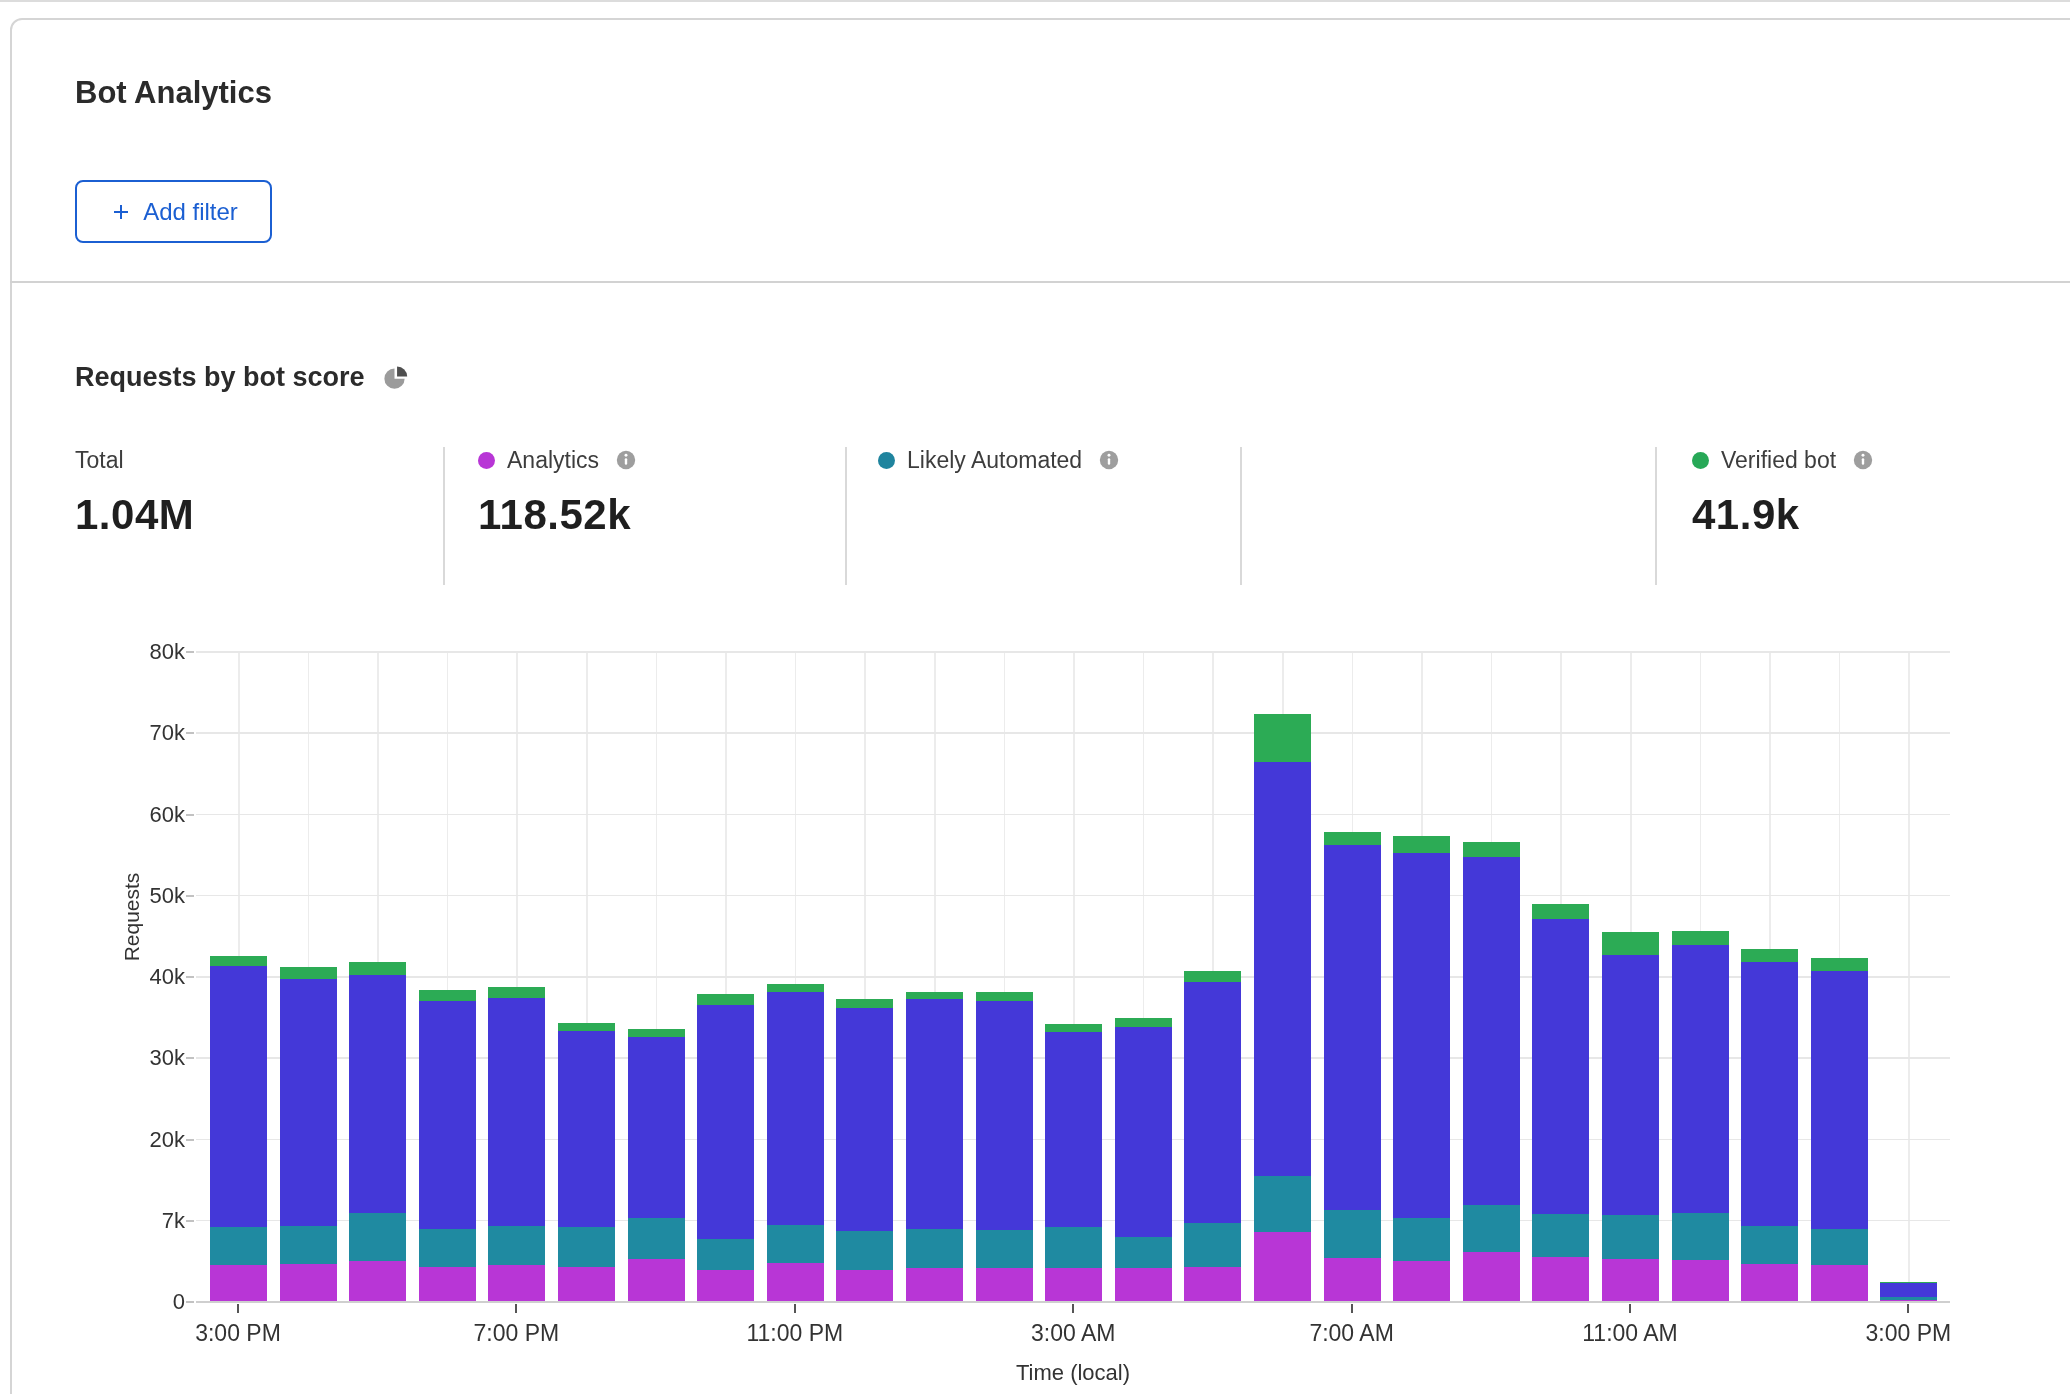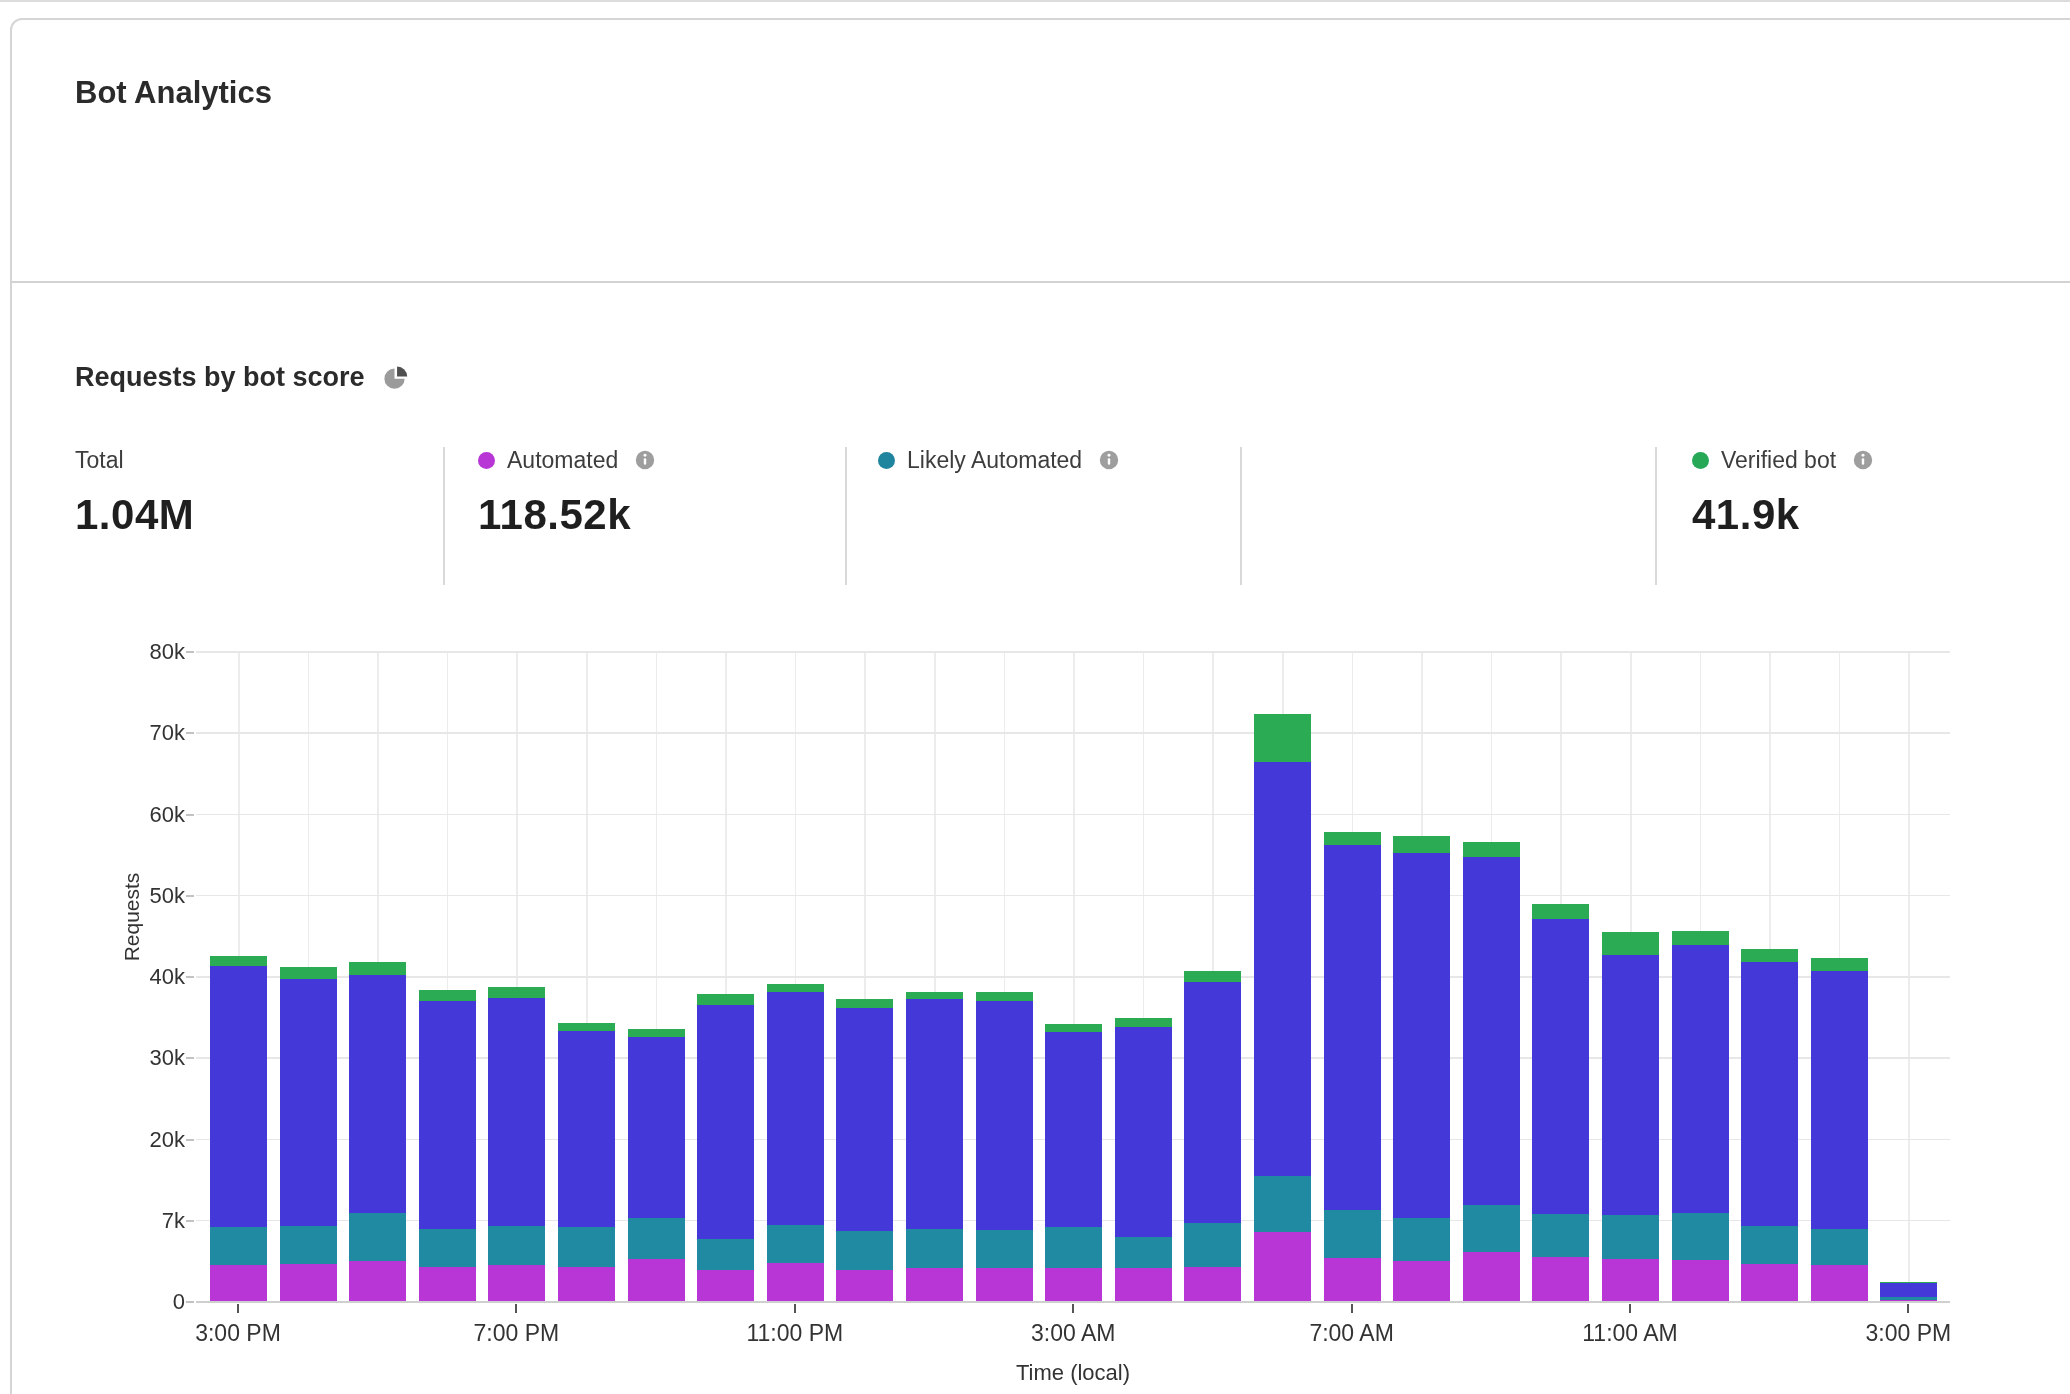--- a/index.html
+++ b/index.html
@@ -53,20 +53,26 @@
 </head>
 <body>
 
 <div class="stage">
   <div class="page-top-line"></div>
   <div class="card"></div>
 
   <div class="page-title">Bot Analytics</div>
 
 
+  <button class="btn-add-filter">
+    <svg viewBox="0 0 24 24">
+        <path d="M19 13h-6v6h-2v-6H5v-2h6V5h2v6h6v2z"></path>
+      </svg>
+    <span>Add filter</span>
+  </button>
 
 
   <div class="header-divider"></div>
 
   <div class="section-heading">
     <span class="txt">Requests by bot score</span>
     <svg viewBox="0 0 24 24">
       <path d="M12 4 A9 9 0 1 0 21 13 L12 13 Z" fill="#9b9b9b"></path>
       <path d="M14.3 2.2 A9 9 0 0 1 23.3 11.2 L14.3 11.2 Z" fill="#4f4f4f"></path>
     </svg>
@@ -76,21 +82,21 @@
     <div class="stat-col" style="left:75px">
       <div class="stat-label">
           <span>Total</span>
         </div>
       <div class="stat-value">1.04M</div>
     </div>
     <div class="stat-divider" style="left:443px"></div>
     <div class="stat-col" style="left:478px">
       <div class="stat-label">
         <span class="stat-dot" style="background: rgb(184, 54, 214);"></span>
-        <span>Automated</span>
+        <span>Analytics</span>
         <svg class="info-icon" viewBox="0 0 24 24">
             <circle cx="12" cy="12" r="10" fill="#9e9e9e"></circle>
             <rect x="10.7" y="10" width="2.6" height="7.2" rx="1.3" fill="#fff"></rect>
             <circle cx="12" cy="6.9" r="1.6" fill="#fff"></circle>
           </svg>
       </div>
       <div class="stat-value">118.52k</div>
     </div>
     <div class="stat-divider" style="left:845px"></div>
     <div class="stat-col" style="left:878px">

